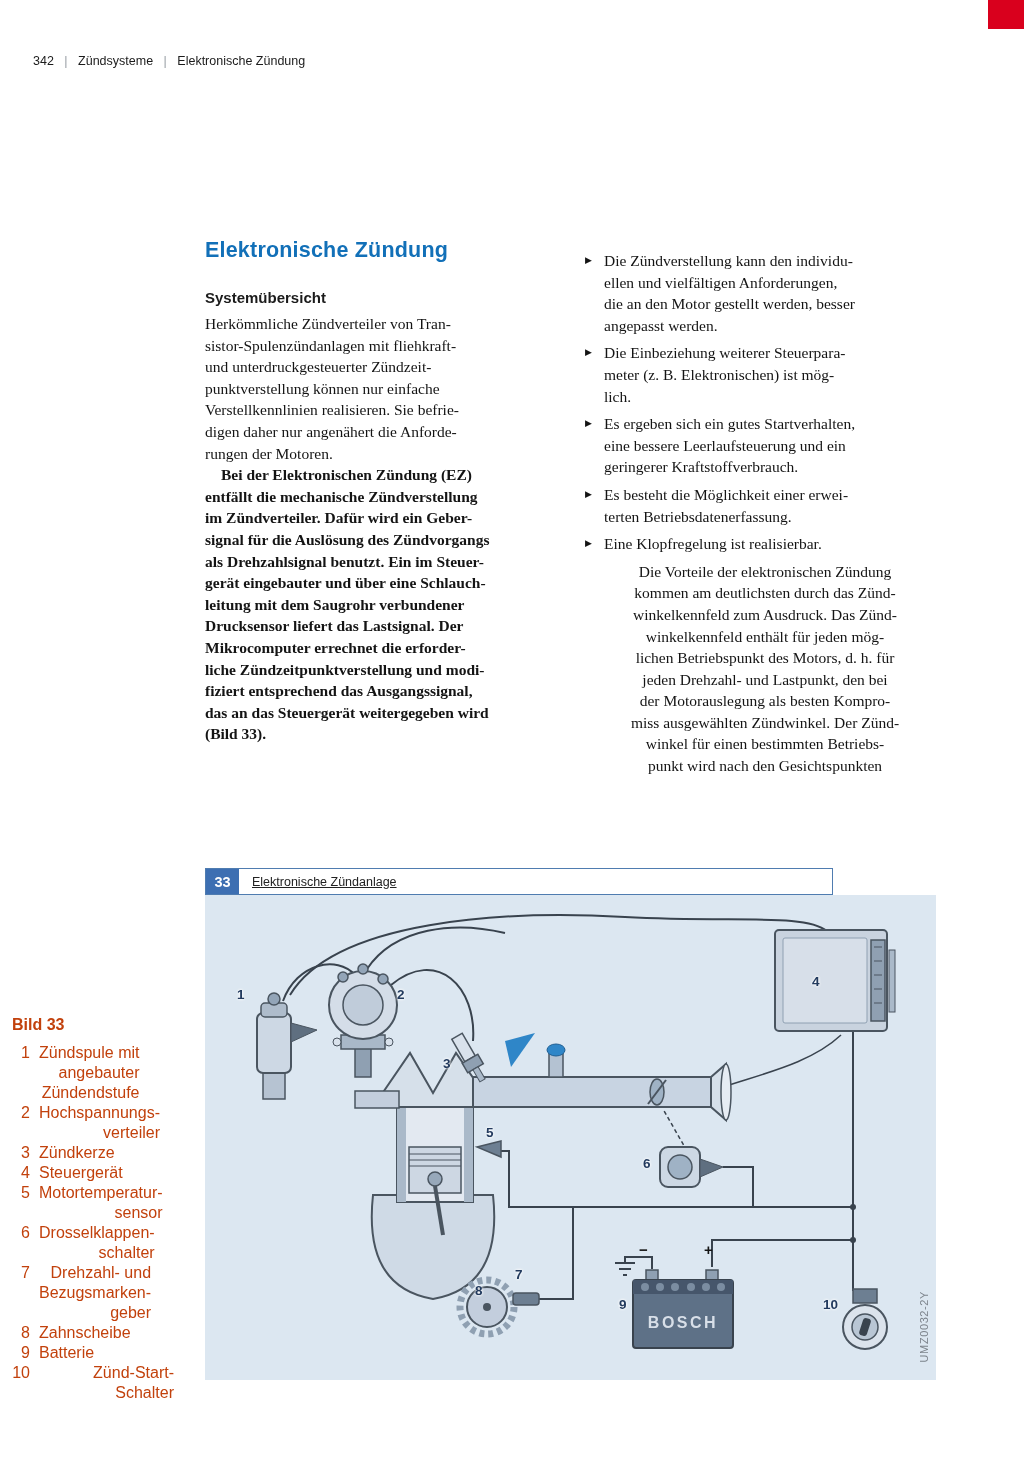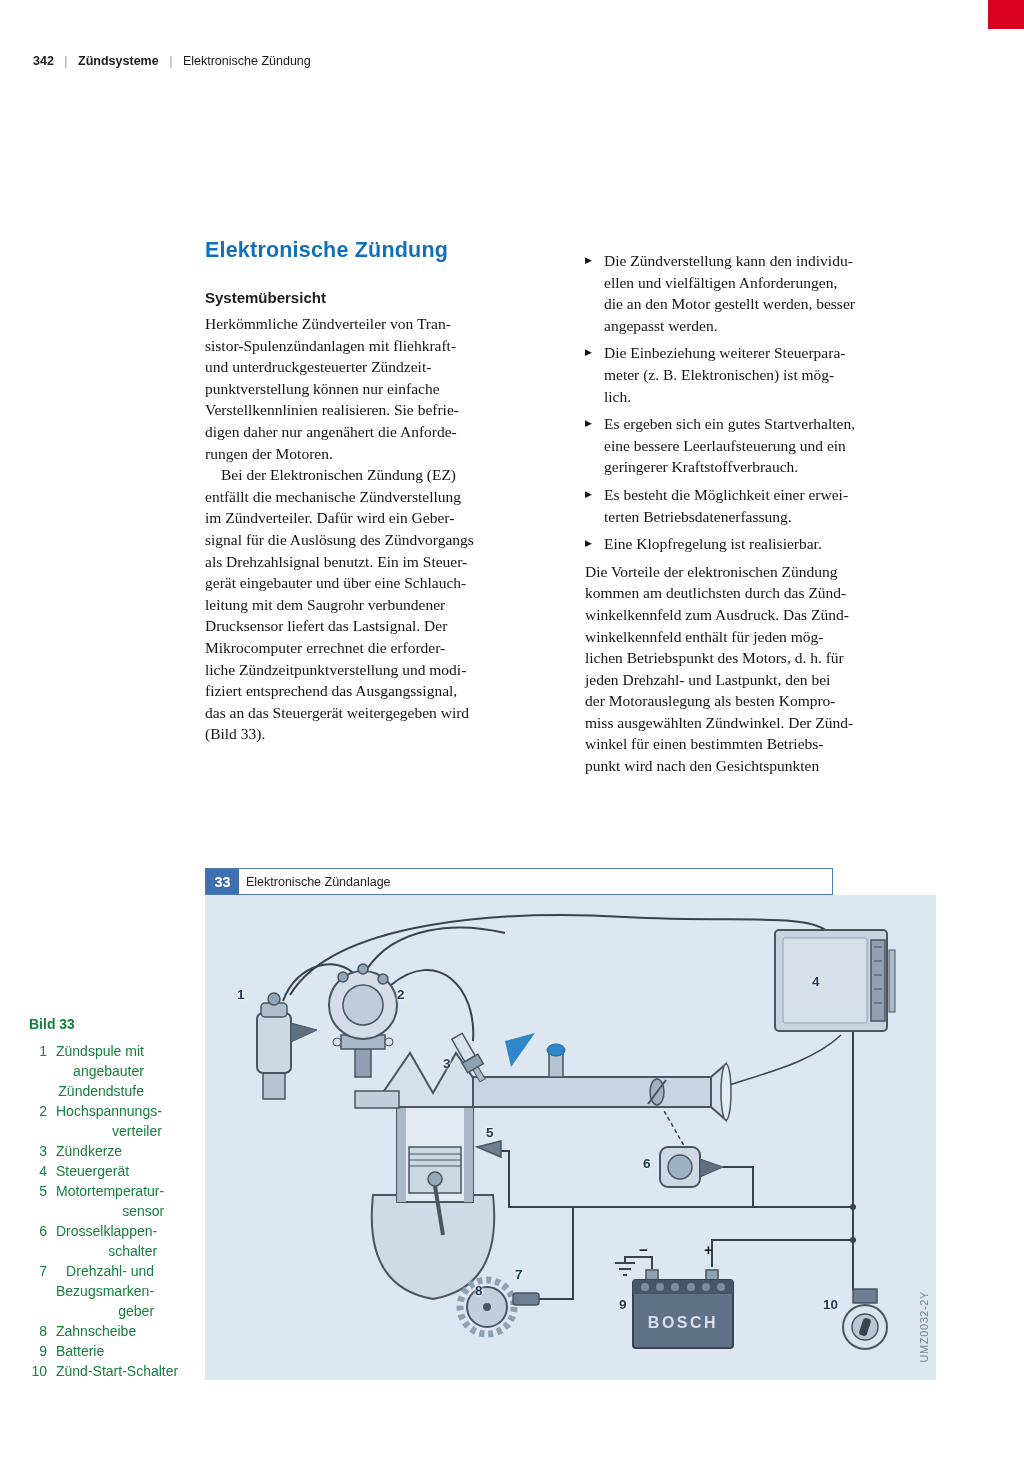--- a/index.html
+++ b/index.html
@@ -8,57 +8,57 @@
     width:1024px; height:1459px; position:relative; overflow:hidden;
     font-family:"Liberation Sans", sans-serif; color:#1b1b1b;
   }
   .page { position:absolute; inset:0; background:#ffffff; }
 
   
   .logo { position:absolute; top:0; right:0; width:36px; height:29px; background:#d9001d; }
 
   
   .running-header { position:absolute; top:54px; left:33px; font-size:12.5px; color:#1b1b1b; }
-  .running-header .bold { font-weight:700;margin-top:20px; }
+  .running-header .bold { font-weight:400;margin-top:20px; }
   .running-header .sep { color:#9aa0a6; margin:0 7px; }
 
   
   .col { position:absolute; width:360px; }
   .col-left  { left:205px; top:238px; }
   .col-right { left:585px; top:241px; }
 
   .article-title { font-size:21.5px; font-weight:700; color:#1270b8; letter-spacing:.2px; margin-bottom:26px; }
   .subheading { font-family:"Liberation Sans",sans-serif; font-size:15px; font-weight:700; margin-bottom:7px;margin-top:20px; }
 
   .body-text {
     font-family:"Liberation Serif", serif; font-size:15.5px; line-height:21.6px;
     white-space:pre-line; color:#141414;
   }
   p.body-text { margin:0; }
-  p.indent { text-indent:16px; }
+  p.indent { text-indent:16px;font-weight:bold; }
 
   .bullets { margin-top:9px; }
   .bullet { display:flex; margin-bottom:6px; }
   .bullet .marker { width:19px; flex:0 0 19px; font-size:9px; padding-top:5px; color:#141414; }
   .bullet .btxt { flex:1; }
-  .outro { margin-top:20px; }
-
-  
-  .legend { position:absolute; left:29px; top:1016px; width:162px; font-size:14px; color:#15803d; }
+  .outro { margin-top:20px;text-align:center; }
+
+  
+  .legend { position:absolute; left:12px; top:1016px; width:162px; font-size:16px; color:#c2410c; }
   .legend-title { font-weight:700; margin-bottom:9px; }
   .legend-row { display:flex; line-height:20px; }
   .legend-num { width:18px; flex:0 0 18px; text-align:right; }
   .legend-label { margin-left:9px; white-space:pre-line;text-align:right; }
 
   
   .figure { position:absolute; left:205px; top:868px; width:628px; }
   .fig-header { display:flex; align-items:stretch; border:1.5px solid #4f7cb0; background:#ffffff; height:27px; }
   .fig-num { width:33px; background:#3d6fb2; color:#ffffff; font-weight:700; font-size:14.5px;
              display:flex; align-items:center; justify-content:center; }
-  .fig-caption { display:flex; align-items:center; padding-left:7px; font-size:12.5px; color:#222; }
+  .fig-caption { display:flex; align-items:center; padding-left:13px; font-size:12.5px; color:#222;text-decoration:underline; }
   .fig-body { position:relative; width:731px; height:485px; background:#dce7f1; }
   .fig-body svg { position:absolute; inset:0; }
 
   .co { position:absolute; font-weight:700; font-size:13.5px; color:#223a5e;
         text-shadow:0 0 3px rgba(255,255,255,.95), 0 0 3px rgba(255,255,255,.95); }
   .pm { position:absolute; font-weight:700; font-size:15px; color:#141414; }
 
   .watermark {
     position:absolute; right:6px; bottom:18px; color:#7d848c; font-size:11px; letter-spacing:.6px;
     writing-mode:vertical-rl; transform:rotate(180deg);

